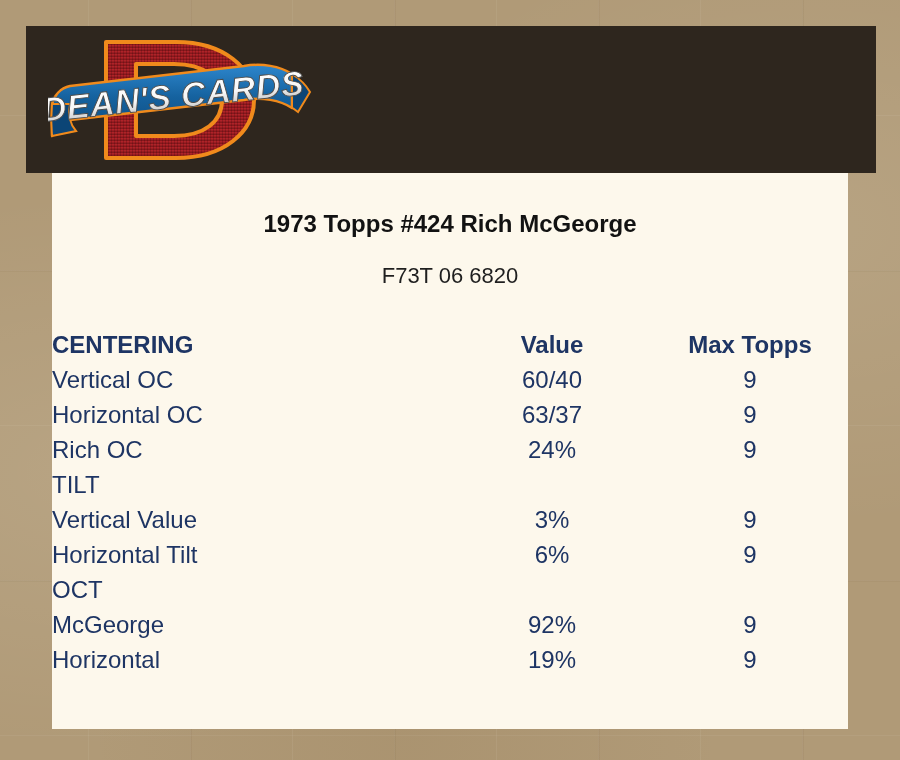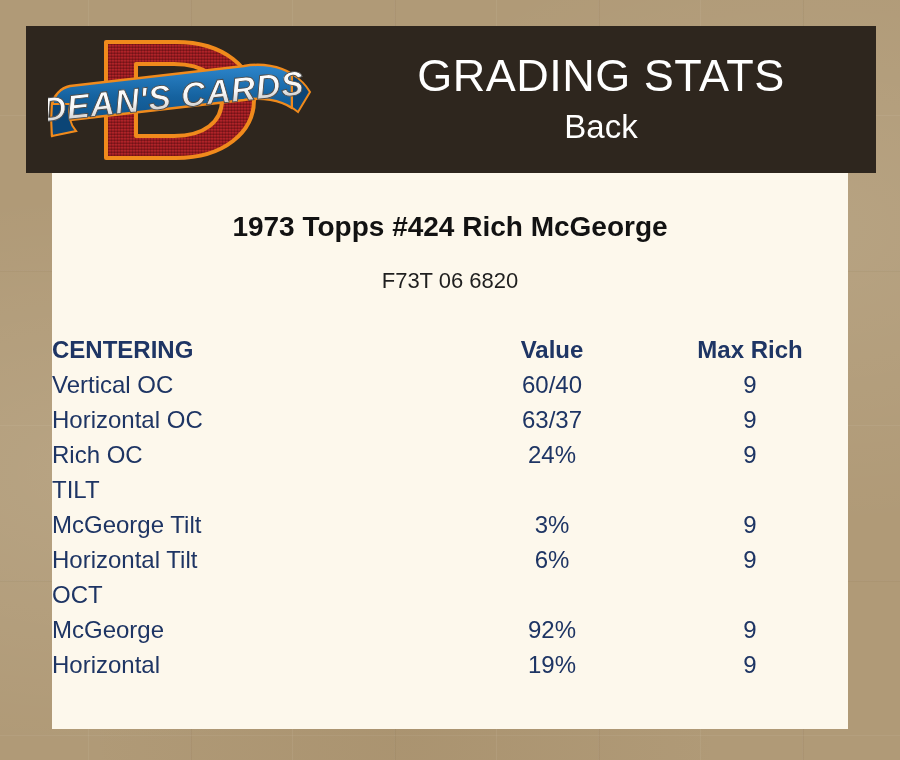--- a/index.html
+++ b/index.html
@@ -109,21 +109,21 @@
     background: #fdf8ec;
   }
 
   
   #card-info {
     text-align: center;
     padding-top: 37px;
   }
   #card-title {
     color: #121212;
-    font-size: 28px;
+    font-size: 24px;
     font-weight: bold;
     line-height: 1.2;
   }
   #card-serial {
     color: #1f1f1f;
     font-size: 22px;
     font-weight: 400;
     line-height: 1.2;
     margin-top: 24px;
   }
@@ -210,39 +210,35 @@
                    L244 78 C232 70 214 67 196 70 L22 90 C12 92 6 98 4 106 Z" fill="url(#banGrad)" stroke="#f08a1c" stroke-width="2.5" stroke-linejoin="round"></path>
 
           <path d="M4 74 C3 84 3 96 4 106 L28 101 C22 94 20 84 22 74 Z" fill="#0c4576" stroke="#f08a1c" stroke-width="2"></path>
 
           <path d="M244 44 C252 49 258 55 262 62 L250 82 C246 79 245 78 244 78 Z" fill="#0c4576" stroke="#f08a1c" stroke-width="2"></path>
           <text x="126" y="78" text-anchor="middle" transform="rotate(-6 126 78)" font-family="'Liberation Sans', sans-serif" font-size="34" font-weight="bold" font-style="italic" letter-spacing="0.5" fill="url(#txtGrad)" stroke="#4a4a4a" stroke-width="0.9">DEAN'S CARDS</text>
         </g>
       </svg>
     </div>
 
-    <div id="header-titles">
-      <div id="grading-title">GRADING STATS</div>
-      <div id="grading-subtitle">Back</div>
-    </div>
   </div>
 
   <div id="content-panel">
 
     <div id="card-info">
       <div id="card-title">1973 Topps #424 Rich McGeorge</div>
       <div id="card-serial">F73T 06 6820</div>
     </div>
 
     <table id="stats-table">
       <thead>
         <tr>
           <th class="col-label">CENTERING</th>
           <th class="col-value">Value</th>
-          <th class="col-grade">Max Rich</th>
+          <th class="col-grade">Max Topps</th>
         </tr>
       </thead>
       <tbody>
 
         <tr class="stat-row">
           <td class="col-label">Vertical OC</td>
           <td class="col-value">60/40</td>
           <td class="col-grade">9</td>
         </tr>
         <tr class="stat-row">
@@ -253,21 +249,21 @@
         <tr class="stat-row">
           <td class="col-label">Rich OC</td>
           <td class="col-value">24%</td>
           <td class="col-grade">9</td>
         </tr>
 
         <tr class="section-row">
           <td colspan="3">TILT</td>
         </tr>
         <tr class="stat-row">
-          <td class="col-label">McGeorge Tilt</td>
+          <td class="col-label">Vertical Value</td>
           <td class="col-value">3%</td>
           <td class="col-grade">9</td>
         </tr>
         <tr class="stat-row">
           <td class="col-label">Horizontal Tilt</td>
           <td class="col-value">6%</td>
           <td class="col-grade">9</td>
         </tr>
 
         <tr class="section-row">

